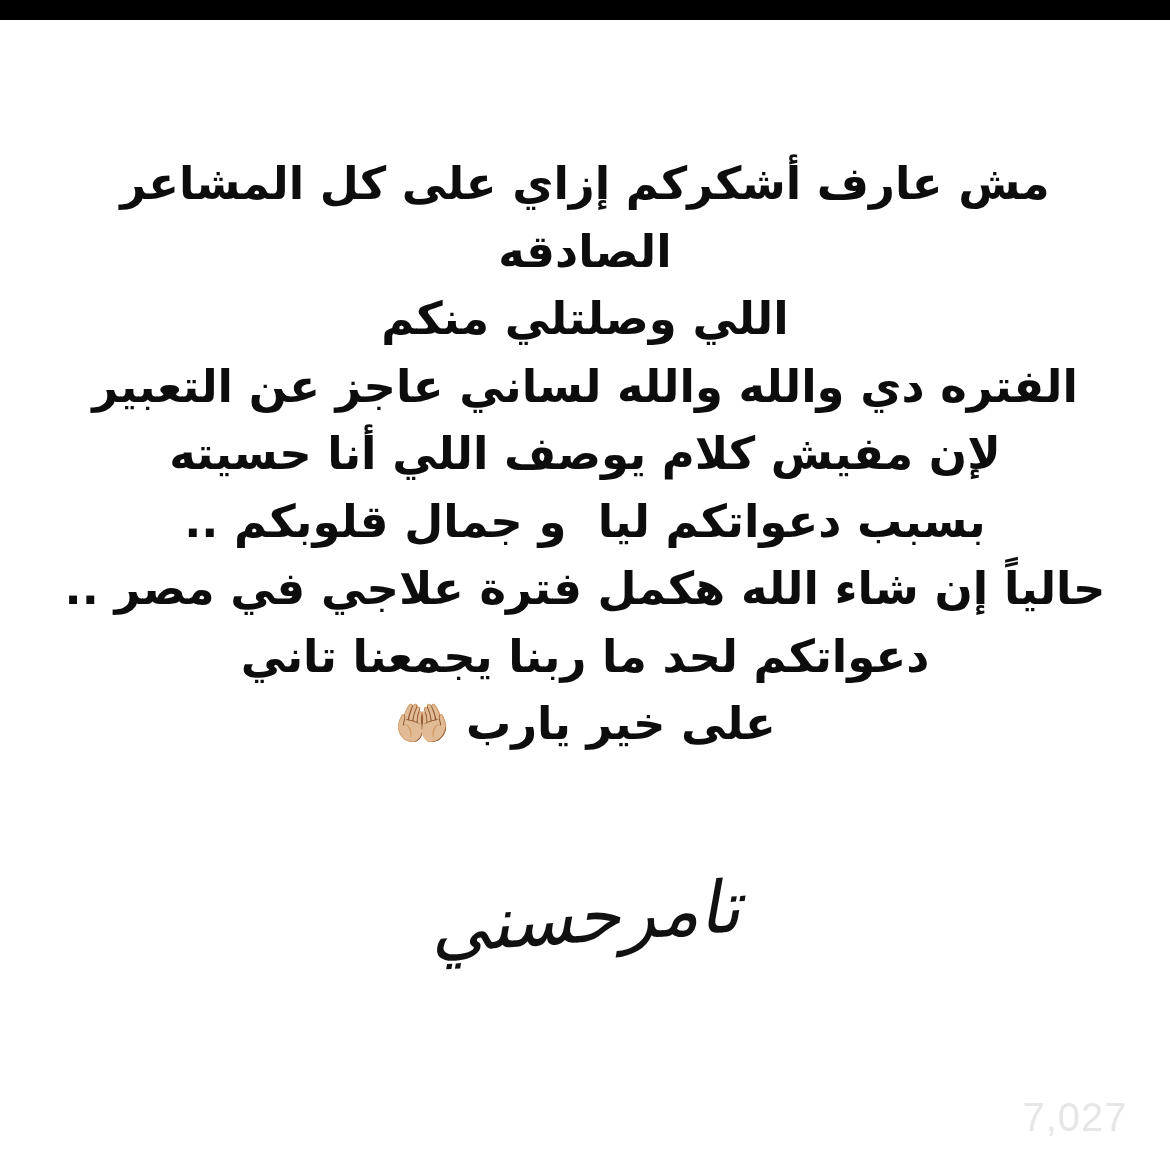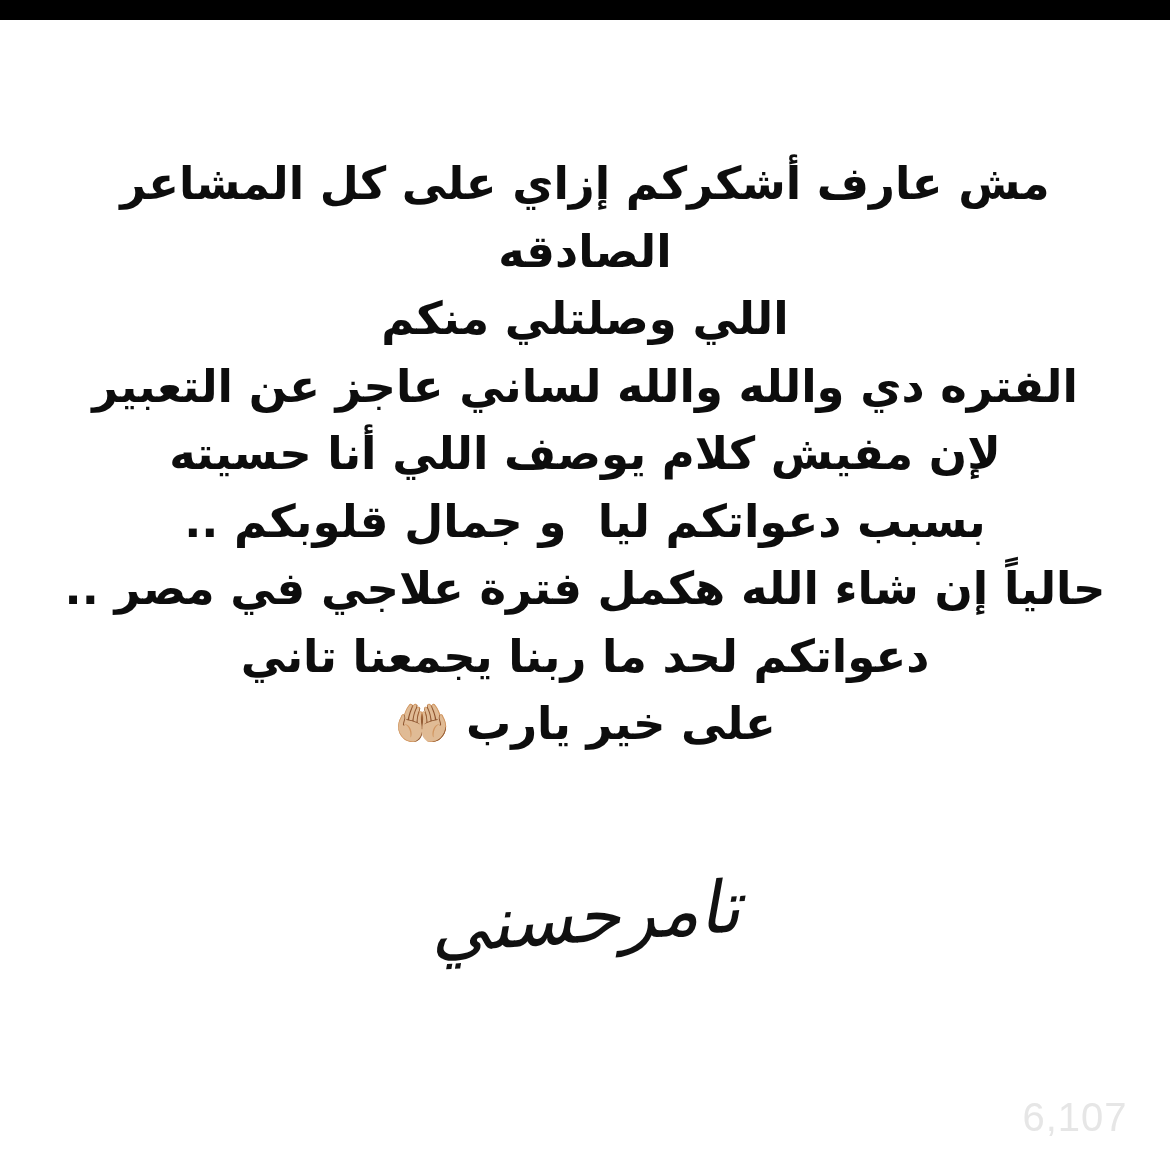--- a/index.html
+++ b/index.html
@@ -112,16 +112,16 @@
 على خير يارب 🤲🏼</div>
 
     <div class="signature">تامرحسني</div>
 
     <div class="like-icon">
       <svg viewBox="0 0 48 48" fill="none" xmlns="http://www.w3.org/2000/svg">
         <path d="M24 41.5C23.3 41.5 22.6 41.25 22.05 40.75L8.6 28.6C5.4 25.7 4 21.6 5 17.6C6 13.6 9.2 10.6 13.2 9.9C16.7 9.3 20.2 10.5 22.5 13.1L24 14.8L25.5 13.1C27.8 10.5 31.3 9.3 34.8 9.9C38.8 10.6 42 13.6 43 17.6C44 21.6 42.6 25.7 39.4 28.6L25.95 40.75C25.4 41.25 24.7 41.5 24 41.5Z" stroke="#ffffff" stroke-width="2.6" stroke-linejoin="round" fill="none"></path>
       </svg>
     </div>
 
-    <div class="like-count">6,107</div>
+    <div class="like-count">7,027</div>
 
   </div>
 </div>
 
 </body></html>

